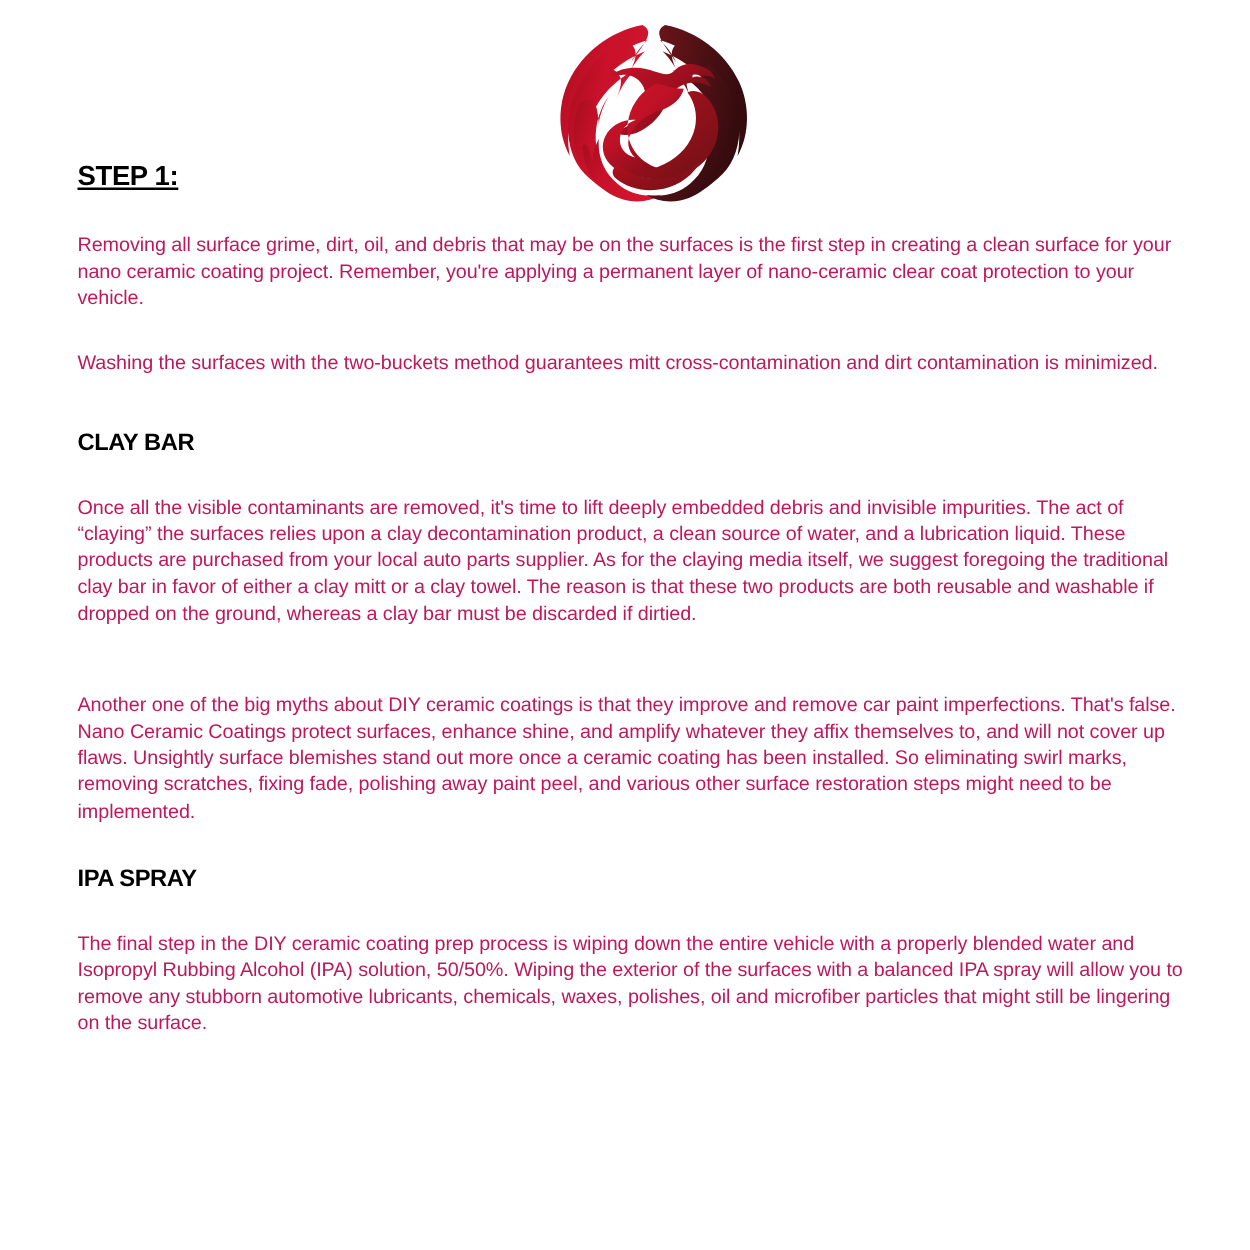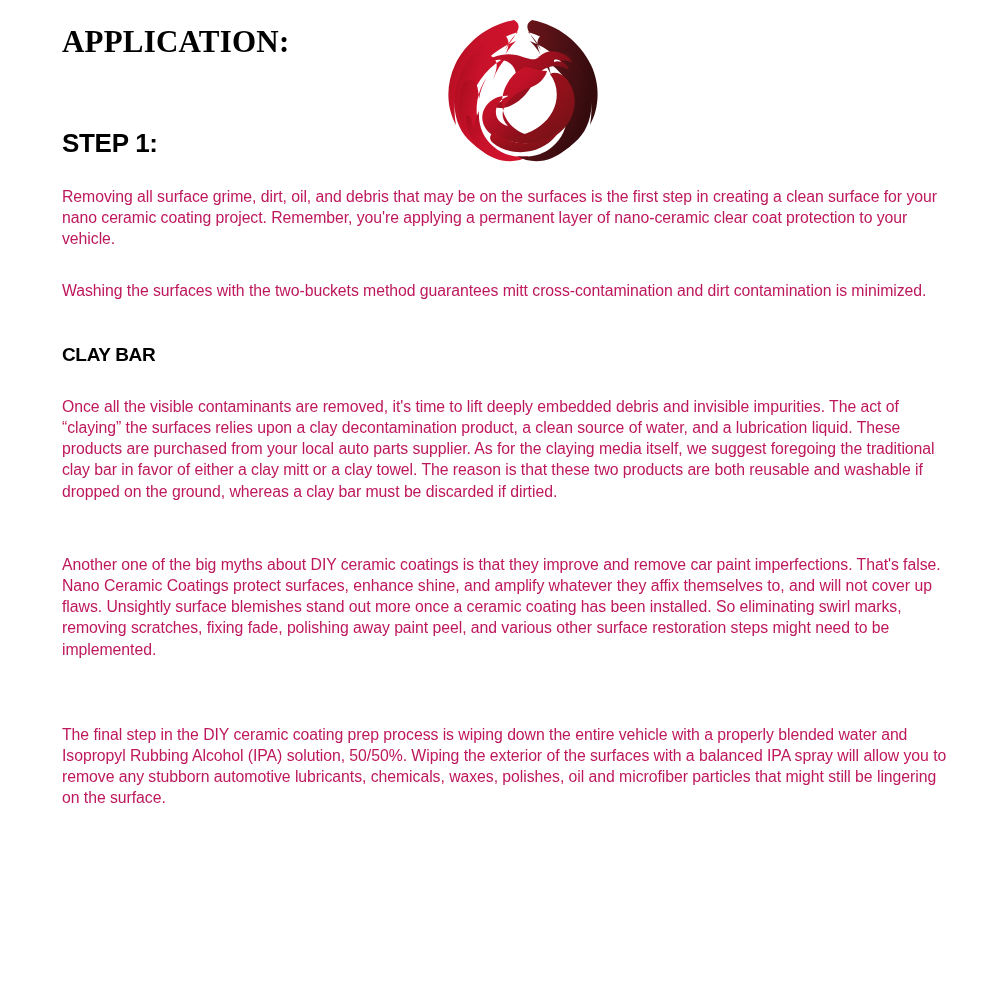--- a/index.html
+++ b/index.html
@@ -44,25 +44,26 @@
     color: #000;
     white-space: nowrap;
   }
 
   .step-title {
     position: absolute;
     left: 62px;
     top: 130px;
     font-family: "Liberation Sans", sans-serif;
     font-weight: bold;
-    font-size: 26px;
+    font-size: 22px;
     letter-spacing: -0.3px;
     line-height: 1;
     color: #000;
     white-space: nowrap;
+    text-decoration: underline;
   }
 
   
   .logo {
     position: absolute;
     left: 430px;
     top: 12px;
     width: 186px;
     height: 150px;
   }
@@ -101,21 +102,20 @@
   .sp-34 { height: 34px; }
   .sp-44 { height: 44px; }
 </style>
 </head>
 <body>
 
 <div class="page">
 
   <div class="header-band">
 
-    <div class="doc-title">APPLICATION:</div>
 
     <div class="step-title">STEP 1:</div>
 
     <div class="logo">
       <svg viewBox="0 0 186 150" xmlns="http://www.w3.org/2000/svg" aria-hidden="true">
         <defs>
           <linearGradient id="gLeft" x1="0" y1="0" x2="1" y2="0.5">
             <stop offset="0%" stop-color="#a50d1c"></stop>
             <stop offset="45%" stop-color="#c8112a"></stop>
             <stop offset="100%" stop-color="#d4152e"></stop>
@@ -231,19 +231,20 @@
 
     <div class="sp-22"></div>
 
 
     <div class="sp-30"></div>
 
     <p class="para">Another one of the big myths about DIY ceramic coatings is that they improve and remove car paint imperfections. That's false. Nano Ceramic Coatings protect surfaces, enhance shine, and amplify whatever they affix themselves to, and will not cover up flaws. Unsightly surface blemishes stand out more once a ceramic coating has been installed. So eliminating swirl marks, removing scratches, fixing fade, polishing away paint peel, and various other surface restoration steps might need to be implemented.</p>
 
     <div class="sp-34"></div>
 
+    <h2 class="section-heading">IPA SPRAY</h2>
 
     <div class="sp-30"></div>
 
     <p class="para">The final step in the DIY ceramic coating prep process is wiping down the entire vehicle with a properly blended water and Isopropyl Rubbing Alcohol (IPA) solution, 50/50%. Wiping the exterior of the surfaces with a balanced IPA spray will allow you to remove any stubborn automotive lubricants, chemicals, waxes, polishes, oil and microfiber particles that might still be lingering on the surface.</p>
 
   </div>
 </div>
 
 </body></html>

